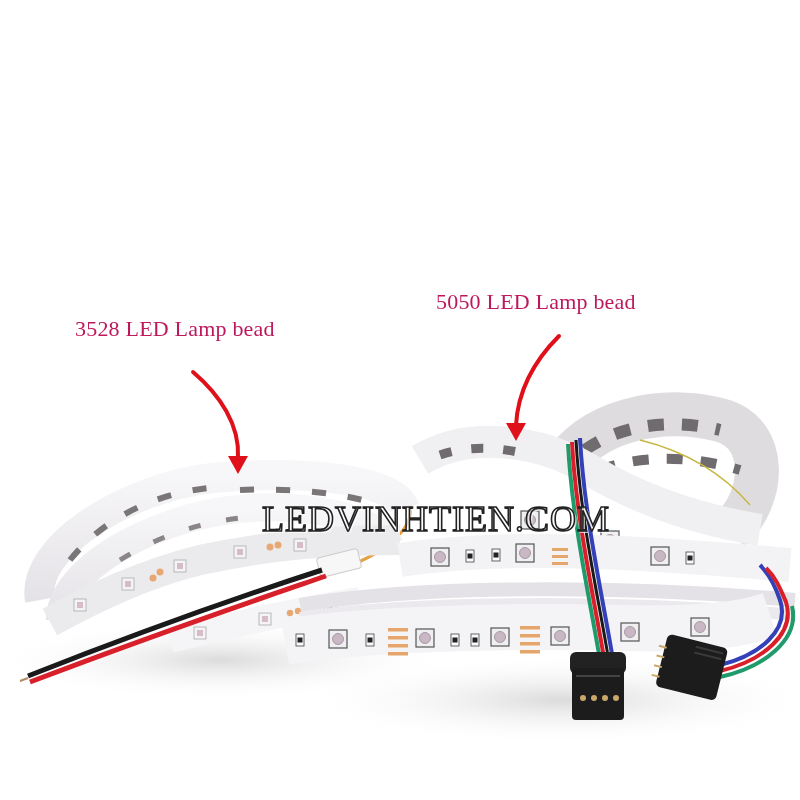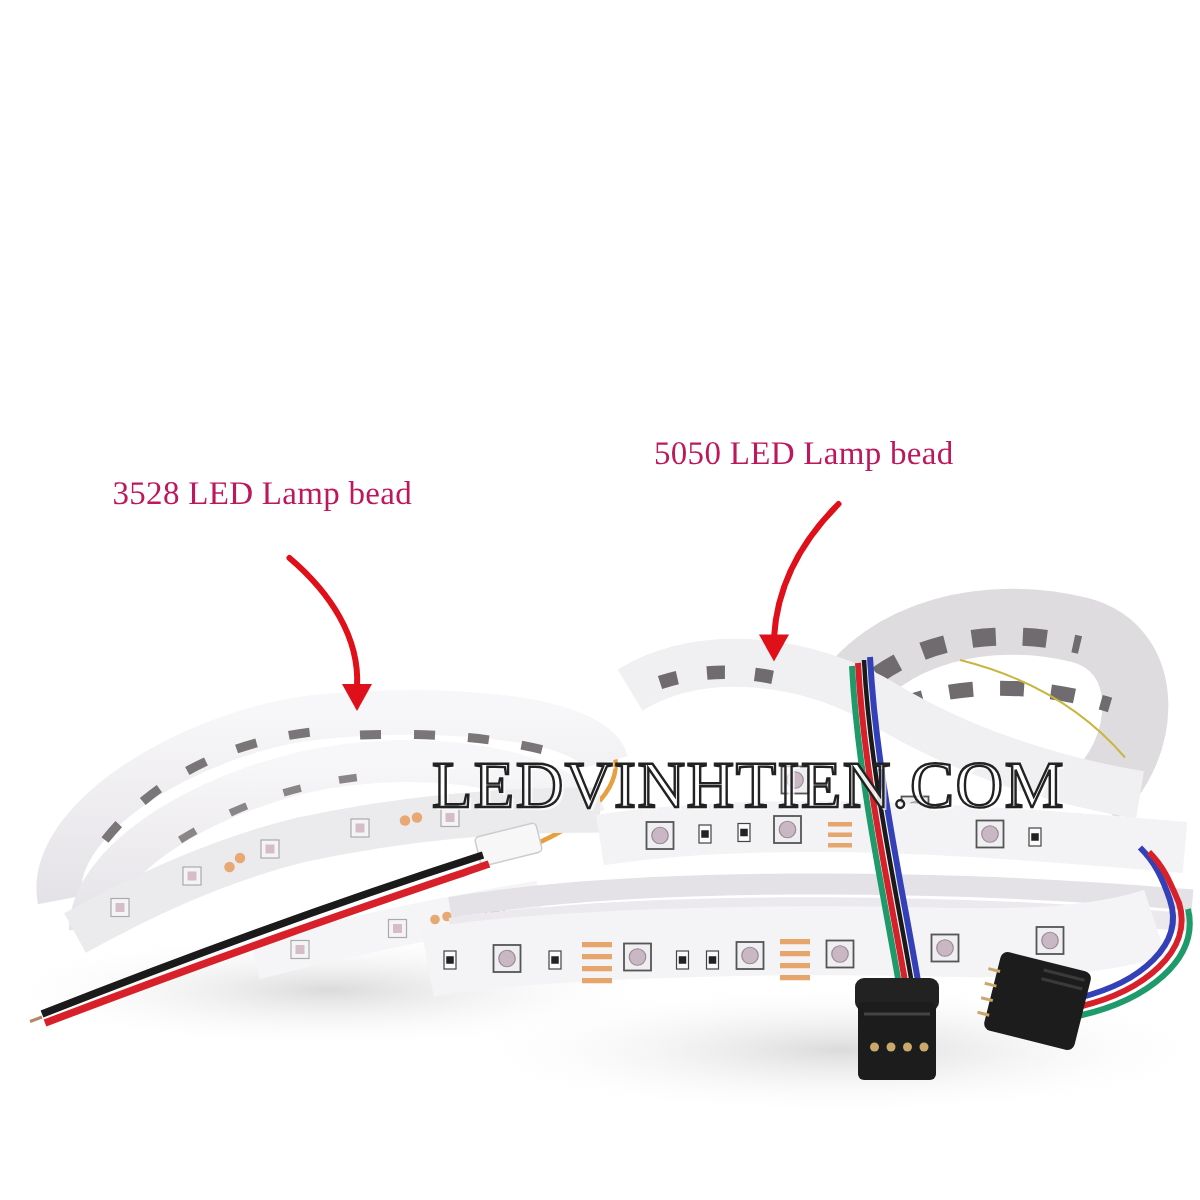--- a/index.html
+++ b/index.html
@@ -1,21 +1,21 @@
 <!DOCTYPE html>
 <html><head>
 <meta charset="utf-8">
 <style>
   html,body{margin:0;padding:0;background:#ffffff;}
   body{width:800px;height:800px;position:relative;overflow:hidden;font-family:"Liberation Serif","DejaVu Serif",serif;}
   .label{position:absolute;font-size:22px;color:#be185d;white-space:nowrap;letter-spacing:0.2px;}
   #label-3528{left:75px;top:316px;}
   #label-5050{left:436px;top:289px;}
   svg.scene{position:absolute;left:0;top:0;}
-  .watermark{position:absolute;left:262px;top:498px;font-family:"Liberation Serif","DejaVu Serif",serif;font-size:44px;letter-spacing:1px;color:rgba(255,255,255,0.55);-webkit-text-stroke:1.6px #222;white-space:nowrap;text-shadow:2px 2px 0 rgba(255,255,255,0.7);margin-left:26px;}
+  .watermark{position:absolute;left:262px;top:498px;font-family:"Liberation Serif","DejaVu Serif",serif;font-size:36px;letter-spacing:1px;color:rgba(255,255,255,0.55);-webkit-text-stroke:1.6px #222;white-space:nowrap;text-shadow:2px 2px 0 rgba(255,255,255,0.7);}
 </style>
 </head>
 <body>
 
 <svg class="scene" width="800" height="800" viewBox="0 0 800 800">
   <defs>
     <radialGradient id="shadow" cx="50%" cy="50%" r="50%">
       <stop offset="0%" stop-color="#bdbdbd" stop-opacity="0.55"></stop>
       <stop offset="100%" stop-color="#ffffff" stop-opacity="0"></stop>
     </radialGradient>

